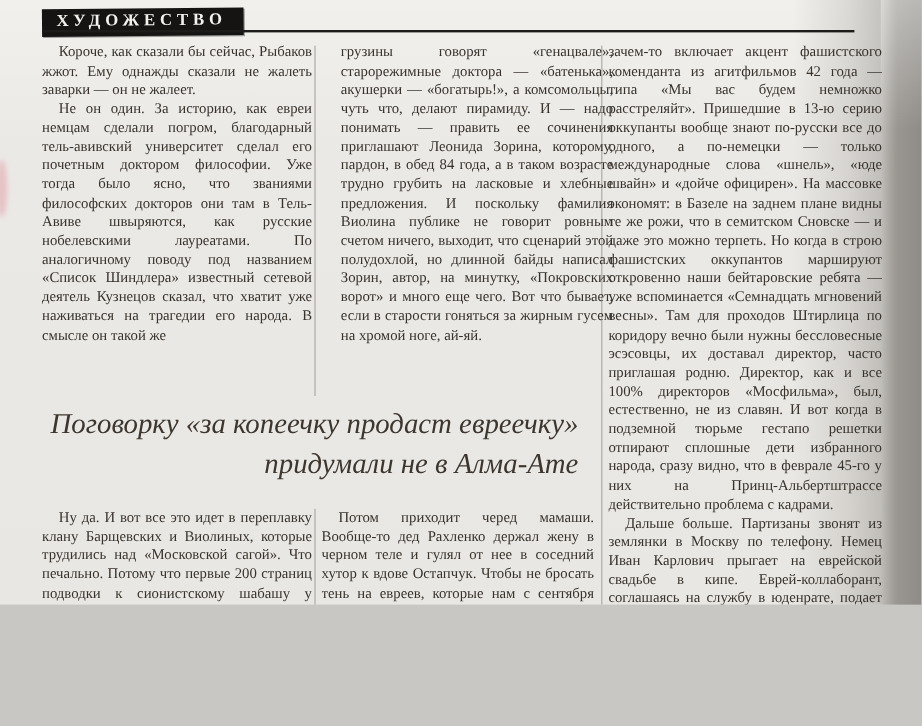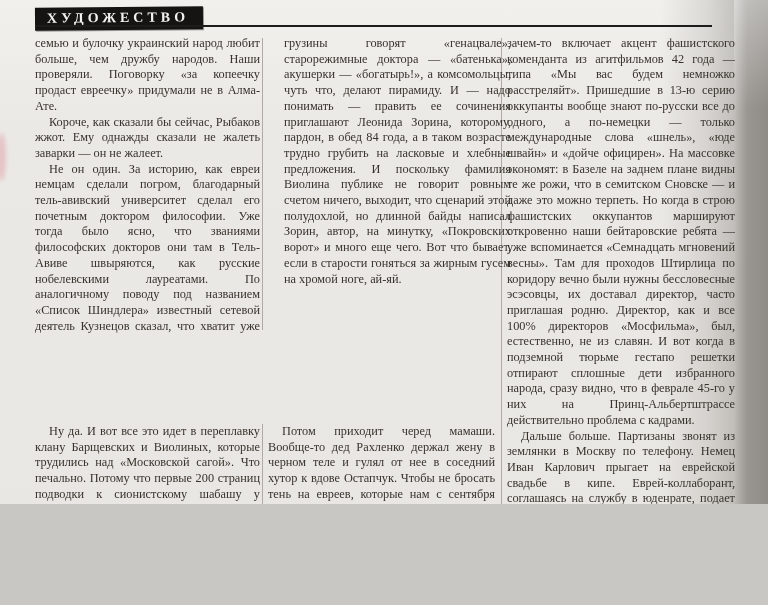--- a/index.html
+++ b/index.html
@@ -86,29 +86,32 @@
   <div class="section-banner">
     <span>ХУДОЖЕСТВО</span>
   </div>
   <div class="header-rule"></div>
 
   <div class="colrule rule-a1"></div>
   <div class="colrule rule-a2"></div>
   <div class="colrule rule-b"></div>
 
   <section class="col col1-top">
-    <p class="para">семью и булочку украинский народ любит больше, чем дружбу народов. Наши проверяли. Поговорку «за копеечку продаст евреечку» придумали не в Алма-Ате.</p>
     <p class="para indent">Короче, как сказали бы сейчас, Рыбаков жжот. Ему однажды сказали не жалеть заварки — он не жалеет.</p>
     <p class="para indent">Не он один. За историю, как евреи немцам сделали погром, благодарный тель-авивский университет сделал его почетным доктором философии. Уже тогда было ясно, что званиями философских докторов они там в Тель-Авиве швыряются, как русские нобелевскими лауреатами. По аналогичному поводу под названием «Список Шиндлера» известный сетевой деятель Кузнецов сказал, что хватит уже наживаться на трагедии его народа. В смысле он такой же</p>
   </section>
 
   <section class="col col2-top">
     <p class="para">грузины говорят «генацвале», старорежимные доктора — «батенька», акушерки — «богатырь!», а комсомольцы, чуть что, делают пирамиду. И — надо понимать — править ее сочинения приглашают Леонида Зорина, которому, пардон, в обед 84 года, а в таком возрасте трудно грубить на ласковые и хлебные предложения. И поскольку фамилия Виолина публике не говорит ровным счетом ничего, выходит, что сценарий этой полудохлой, но длинной байды написал Зорин, автор, на минутку, «Покровских ворот» и много еще чего. Вот что бывает, если в старости гоняться за жирным гусем на хромой ноге, ай-яй.</p>
   </section>
 
+  <aside class="pull-quote">
+    <div>Поговорку «за копеечку продаст евреечку»</div>
+    <div>придумали не в Алма-Ате</div>
+  </aside>
 
   <section class="col col1-bottom">
     <p class="para indent">Ну да. И вот все это идет в переплавку клану Барщевских и Виолиных, которые трудились над «Московской сагой». Что печально. Потому что первые 200 страниц подводки к сионистскому шабашу у Рыбакова можно читать почти без слез. Он там исправно пересказывал историю собственного дедушки — правда, торговца, а не сапожника, что среди наших встречается чаще. Дедушка живет в городе Сновск, который в годы бенца</p>
   </section>
 
   <section class="col col2-bottom">
     <p class="para indent">Потом приходит черед мамаши. Вообще-то дед Рахленко держал жену в черном теле и гулял от нее в соседний хутор к вдове Остапчук. Чтобы не бросать тень на евреев, которые нам с сентября друзья, мамашу Рахленко умерщвляют в первой серии родами: и места больше, и никто не мешает кататься вдовцу к вдове под песню «Динь-динь-динь». Вдовец</p>
   </section>
 
   <section class="col col3">

